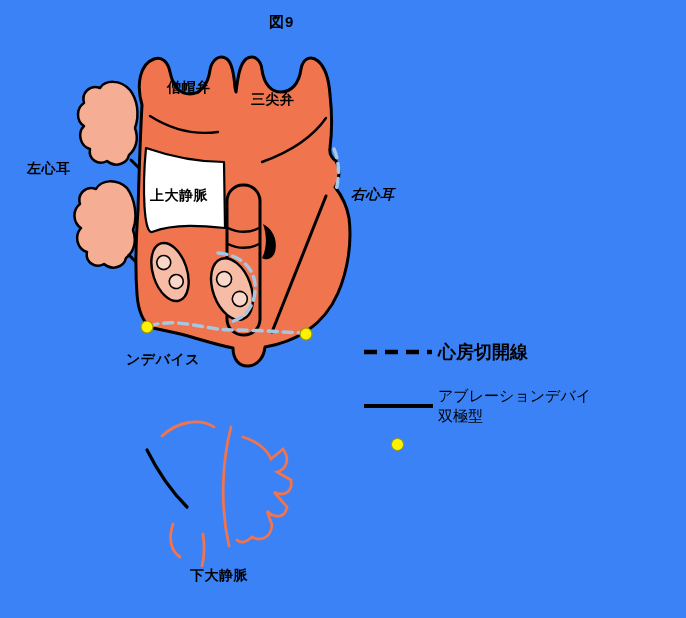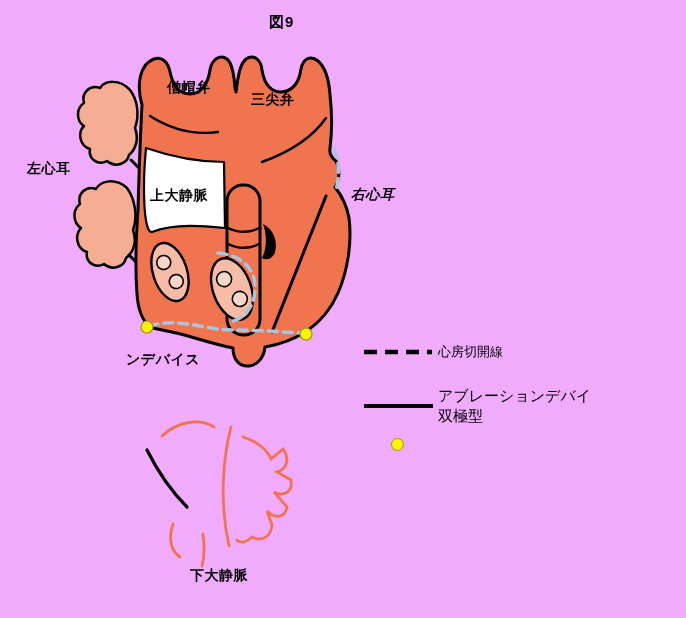--- a/index.html
+++ b/index.html
@@ -1,17 +1,17 @@
 <!DOCTYPE html>
 <html style="--heart-body: #F0744E; --appendage: #F5AD94; --vein-ostium: #F6BCA6; --vein-ostium-inner: #FAD7C8; --incision-line: #A8C5E2; --marker-dot: #FFF200; --sketch-stroke: #F0744E;"><head>
 <meta charset="utf-8">
 <style>
   html,body{margin:0;padding:0;background:#fff;}
   body{width:686px;height:618px;font-family:"Liberation Sans","DejaVu Sans",sans-serif;}
-  .canvas{position:relative;width:686px;height:618px;background:#f0abfc;overflow:hidden;}
+  .canvas{position:relative;width:686px;height:618px;background:#3b82f6;overflow:hidden;}
   .art{position:absolute;left:0;top:0;}
 
   .lbl{position:absolute;font-weight:bold;font-size:14px;color:#000;white-space:nowrap;letter-spacing:0.5px;}
   .lbl-title{font-size:15px;letter-spacing:1px;}
   .lbl-large{font-size:16px;letter-spacing:1px;}
 
   .f-body{fill:var(--heart-body);stroke:#000;stroke-width:3;stroke-linejoin:round;}
   .f-app{fill:var(--appendage);stroke:#000;stroke-width:2.5;stroke-linejoin:round;}
   .f-white{fill:#fff;stroke:#000;stroke-width:2.2;stroke-linejoin:round;}
   .f-tube{fill:var(--heart-body);stroke:#000;stroke-width:3;}
@@ -19,21 +19,21 @@
   .f-ost-in{fill:var(--vein-ostium-inner);stroke:#000;stroke-width:1.6;}
   .ln{stroke:#000;stroke-width:2.4;fill:none;stroke-linecap:round;}
   .ln-thick{stroke:#000;stroke-width:3;fill:none;stroke-linecap:round;}
   .dash{stroke:var(--incision-line);stroke-width:3.5;fill:none;stroke-dasharray:9 6;stroke-linecap:round;}
   .dot{fill:var(--marker-dot);stroke:#9a9a00;stroke-width:1.2;}
   .sketch{stroke:var(--sketch-stroke);stroke-width:2.8;fill:none;stroke-linecap:round;}
   .sketch-black{stroke:#000;stroke-width:3.2;fill:none;stroke-linecap:round;}
 
   .legend-row{position:absolute;display:flex;align-items:center;color:#000;}
   .legend-text{font-size:15px;line-height:20px;white-space:nowrap;}
-  .legend-text-sm{font-size:13px;line-height:16px;white-space:nowrap;}
+  .legend-text-sm{font-size:18px;line-height:16px;white-space:nowrap;font-weight:bold;}
   .legend-sym{flex:0 0 auto;}
   .legend-dot{display:inline-block;width:13px;height:13px;border-radius:50%;
               background:var(--marker-dot);border:1px solid #9a9a00;box-sizing:border-box;}
 </style>
 </head>
 <body>
 
 <div class="canvas">
 
   <svg class="art" width="686" height="618" viewBox="0 0 686 618">

